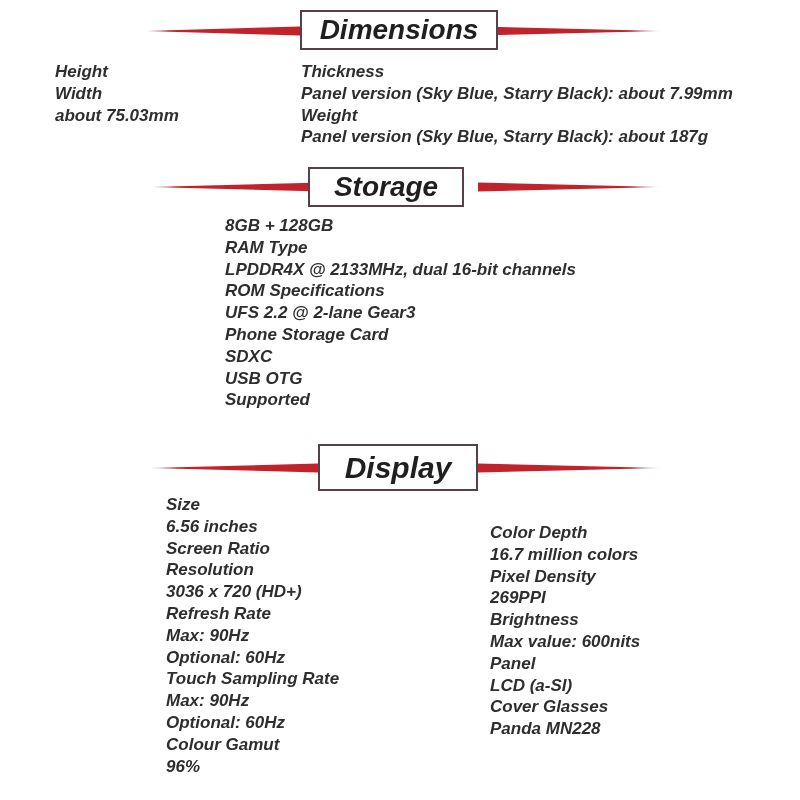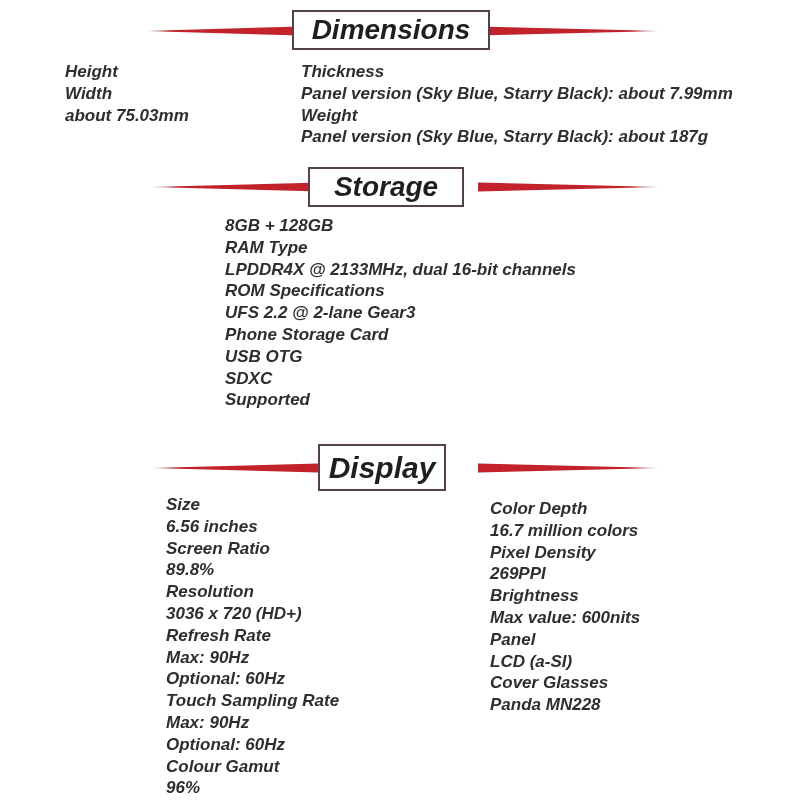--- a/index.html
+++ b/index.html
@@ -64,25 +64,25 @@
       </linearGradient>
     </defs>
   </svg>
 
   <svg class="spindle" style="left:143px;top:24px;width:157px;" viewBox="0 0 157 14" preserveAspectRatio="none">
     <polygon points="0,7 157,2.5 157,11.5" fill="url(#gradLeft)"></polygon>
   </svg>
   <svg class="spindle" style="left:477px;top:24px;width:186px;" viewBox="0 0 186 14" preserveAspectRatio="none">
     <polygon points="0,2.5 0,11.5 186,7" fill="url(#gradRight)"></polygon>
   </svg>
-  <div class="title-box" style="left:292px;top:10px;width:198px;height:40px;align-items:center;">
+  <div class="title-box" style="left:300px;top:10px;width:198px;height:40px;align-items:center;">
     <span class="title-text t-dimensions">Dimensions</span>
   </div>
 
-  <div class="col" style="left:65px;top:61px;">
+  <div class="col" style="left:55px;top:61px;">
     <div class="spec-line">Height</div>
     <div class="spec-line">Width</div>
     <div class="spec-line">about 75.03mm</div>
   </div>
   <div class="col" style="left:301px;top:61px;">
     <div class="spec-line">Thickness</div>
     <div class="spec-line">Panel version (Sky Blue, Starry Black): about 7.99mm</div>
     <div class="spec-line">Weight</div>
     <div class="spec-line">Panel version (Sky Blue, Starry Black): about 187g</div>
   </div>
@@ -97,52 +97,51 @@
     <span class="title-text t-storage">Storage</span>
   </div>
 
   <div class="col" style="left:225px;top:215px;">
     <div class="spec-line">8GB + 128GB</div>
     <div class="spec-line">RAM Type</div>
     <div class="spec-line">LPDDR4X @ 2133MHz, dual 16-bit channels</div>
     <div class="spec-line">ROM Specifications</div>
     <div class="spec-line">UFS 2.2 @ 2-lane Gear3</div>
     <div class="spec-line">Phone Storage Card</div>
+    <div class="spec-line">SDXC</div>
     <div class="spec-line">USB OTG</div>
-    <div class="spec-line">SDXC</div>
     <div class="spec-line">Supported</div>
   </div>
 
   <svg class="spindle" style="left:148px;top:461px;width:170px;" viewBox="0 0 170 14" preserveAspectRatio="none">
     <polygon points="0,7 170,2.5 170,11.5" fill="url(#gradLeft)"></polygon>
   </svg>
   <svg class="spindle" style="left:478px;top:461px;width:184px;" viewBox="0 0 184 14" preserveAspectRatio="none">
     <polygon points="0,2.5 0,11.5 184,7" fill="url(#gradRight)"></polygon>
   </svg>
-  <div class="title-box" style="left:318px;top:444px;width:128px;height:47px;">
+  <div class="title-box" style="left:318px;top:444px;width:160px;height:47px;">
     <span class="title-text t-display">Display</span>
   </div>
 
   <div class="col" style="left:130px;top:494px;margin-left:36px;">
     <div class="spec-line">Size</div>
     <div class="spec-line">6.56 inches</div>
     <div class="spec-line">Screen Ratio</div>
-    <div class="spec-line">89.8%</div>
     <div class="spec-line">Resolution</div>
     <div class="spec-line">3036 x 720 (HD+)</div>
     <div class="spec-line">Refresh Rate</div>
     <div class="spec-line">Max: 90Hz</div>
     <div class="spec-line">Optional: 60Hz</div>
     <div class="spec-line">Touch Sampling Rate</div>
     <div class="spec-line">Max: 90Hz</div>
     <div class="spec-line">Optional: 60Hz</div>
     <div class="spec-line">Colour Gamut</div>
     <div class="spec-line">96%</div>
   </div>
-  <div class="col" style="left:490px;top:498px;">
+  <div class="col" style="left:490px;top:522px;">
     <div class="spec-line">Color Depth</div>
     <div class="spec-line">16.7 million colors</div>
     <div class="spec-line">Pixel Density</div>
     <div class="spec-line">269PPI</div>
     <div class="spec-line">Brightness</div>
     <div class="spec-line">Max value: 600nits</div>
     <div class="spec-line">Panel</div>
     <div class="spec-line">LCD (a-SI)</div>
     <div class="spec-line">Cover Glasses</div>
     <div class="spec-line">Panda MN228</div>

